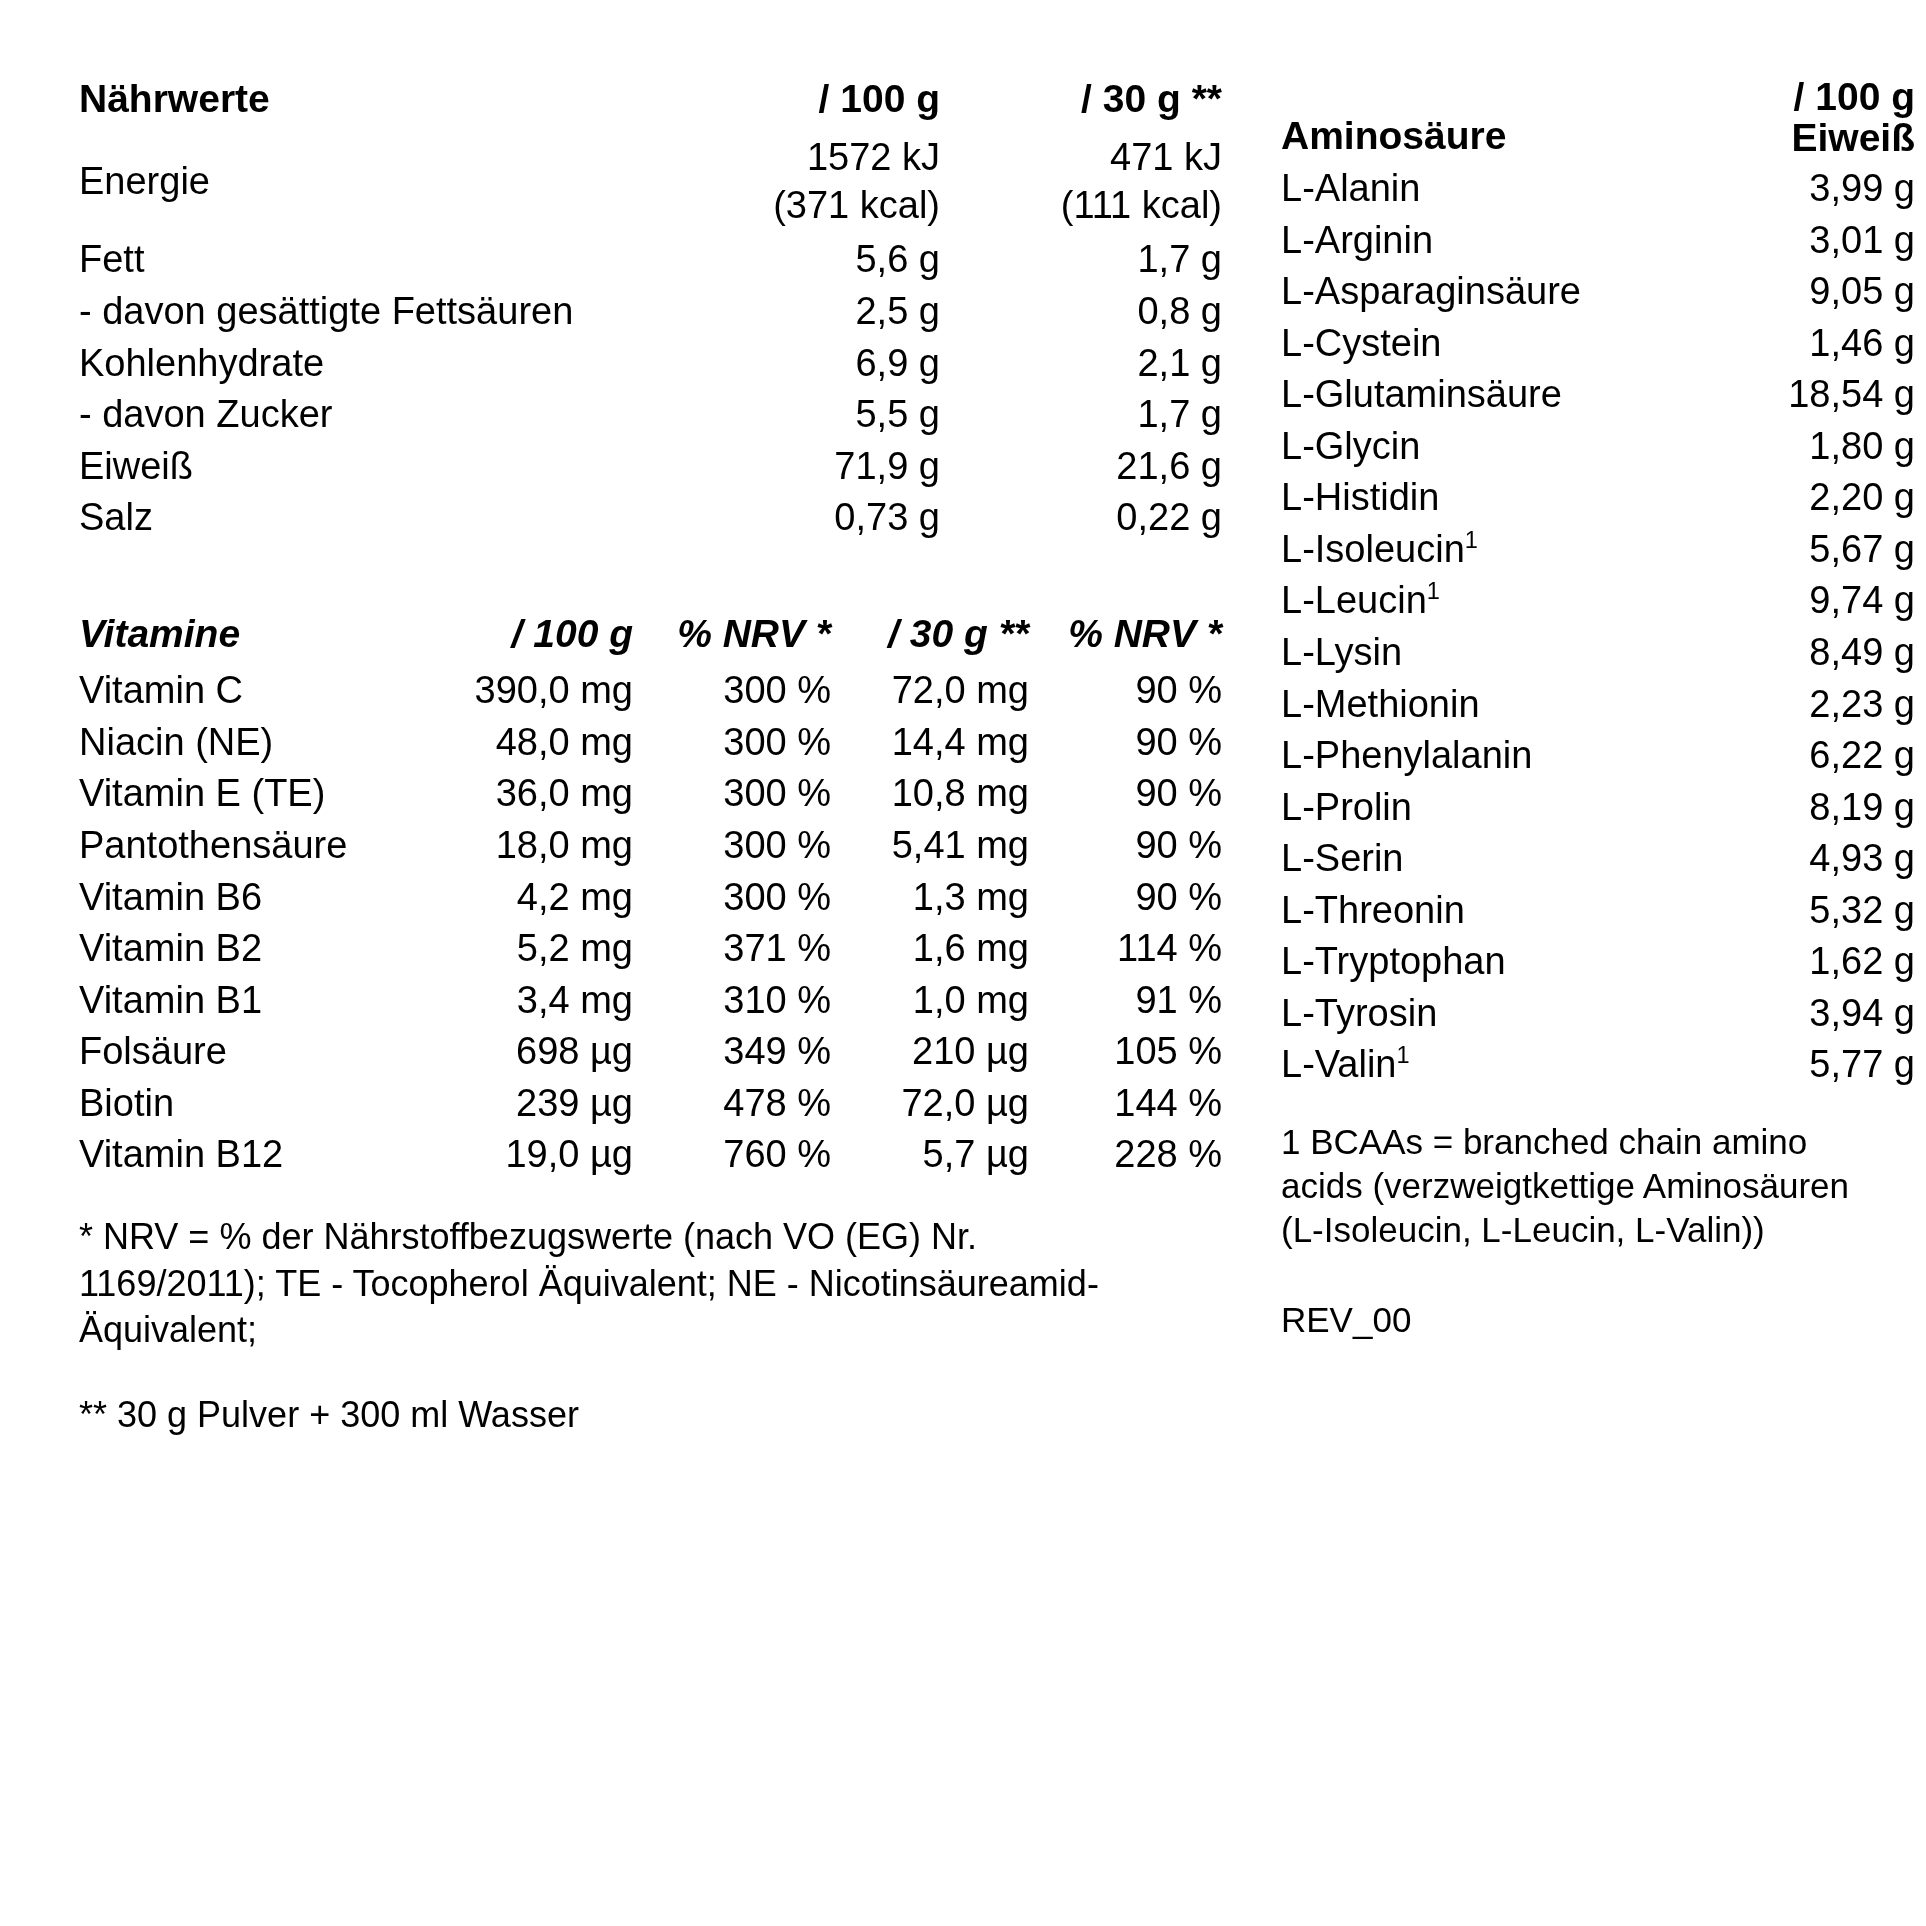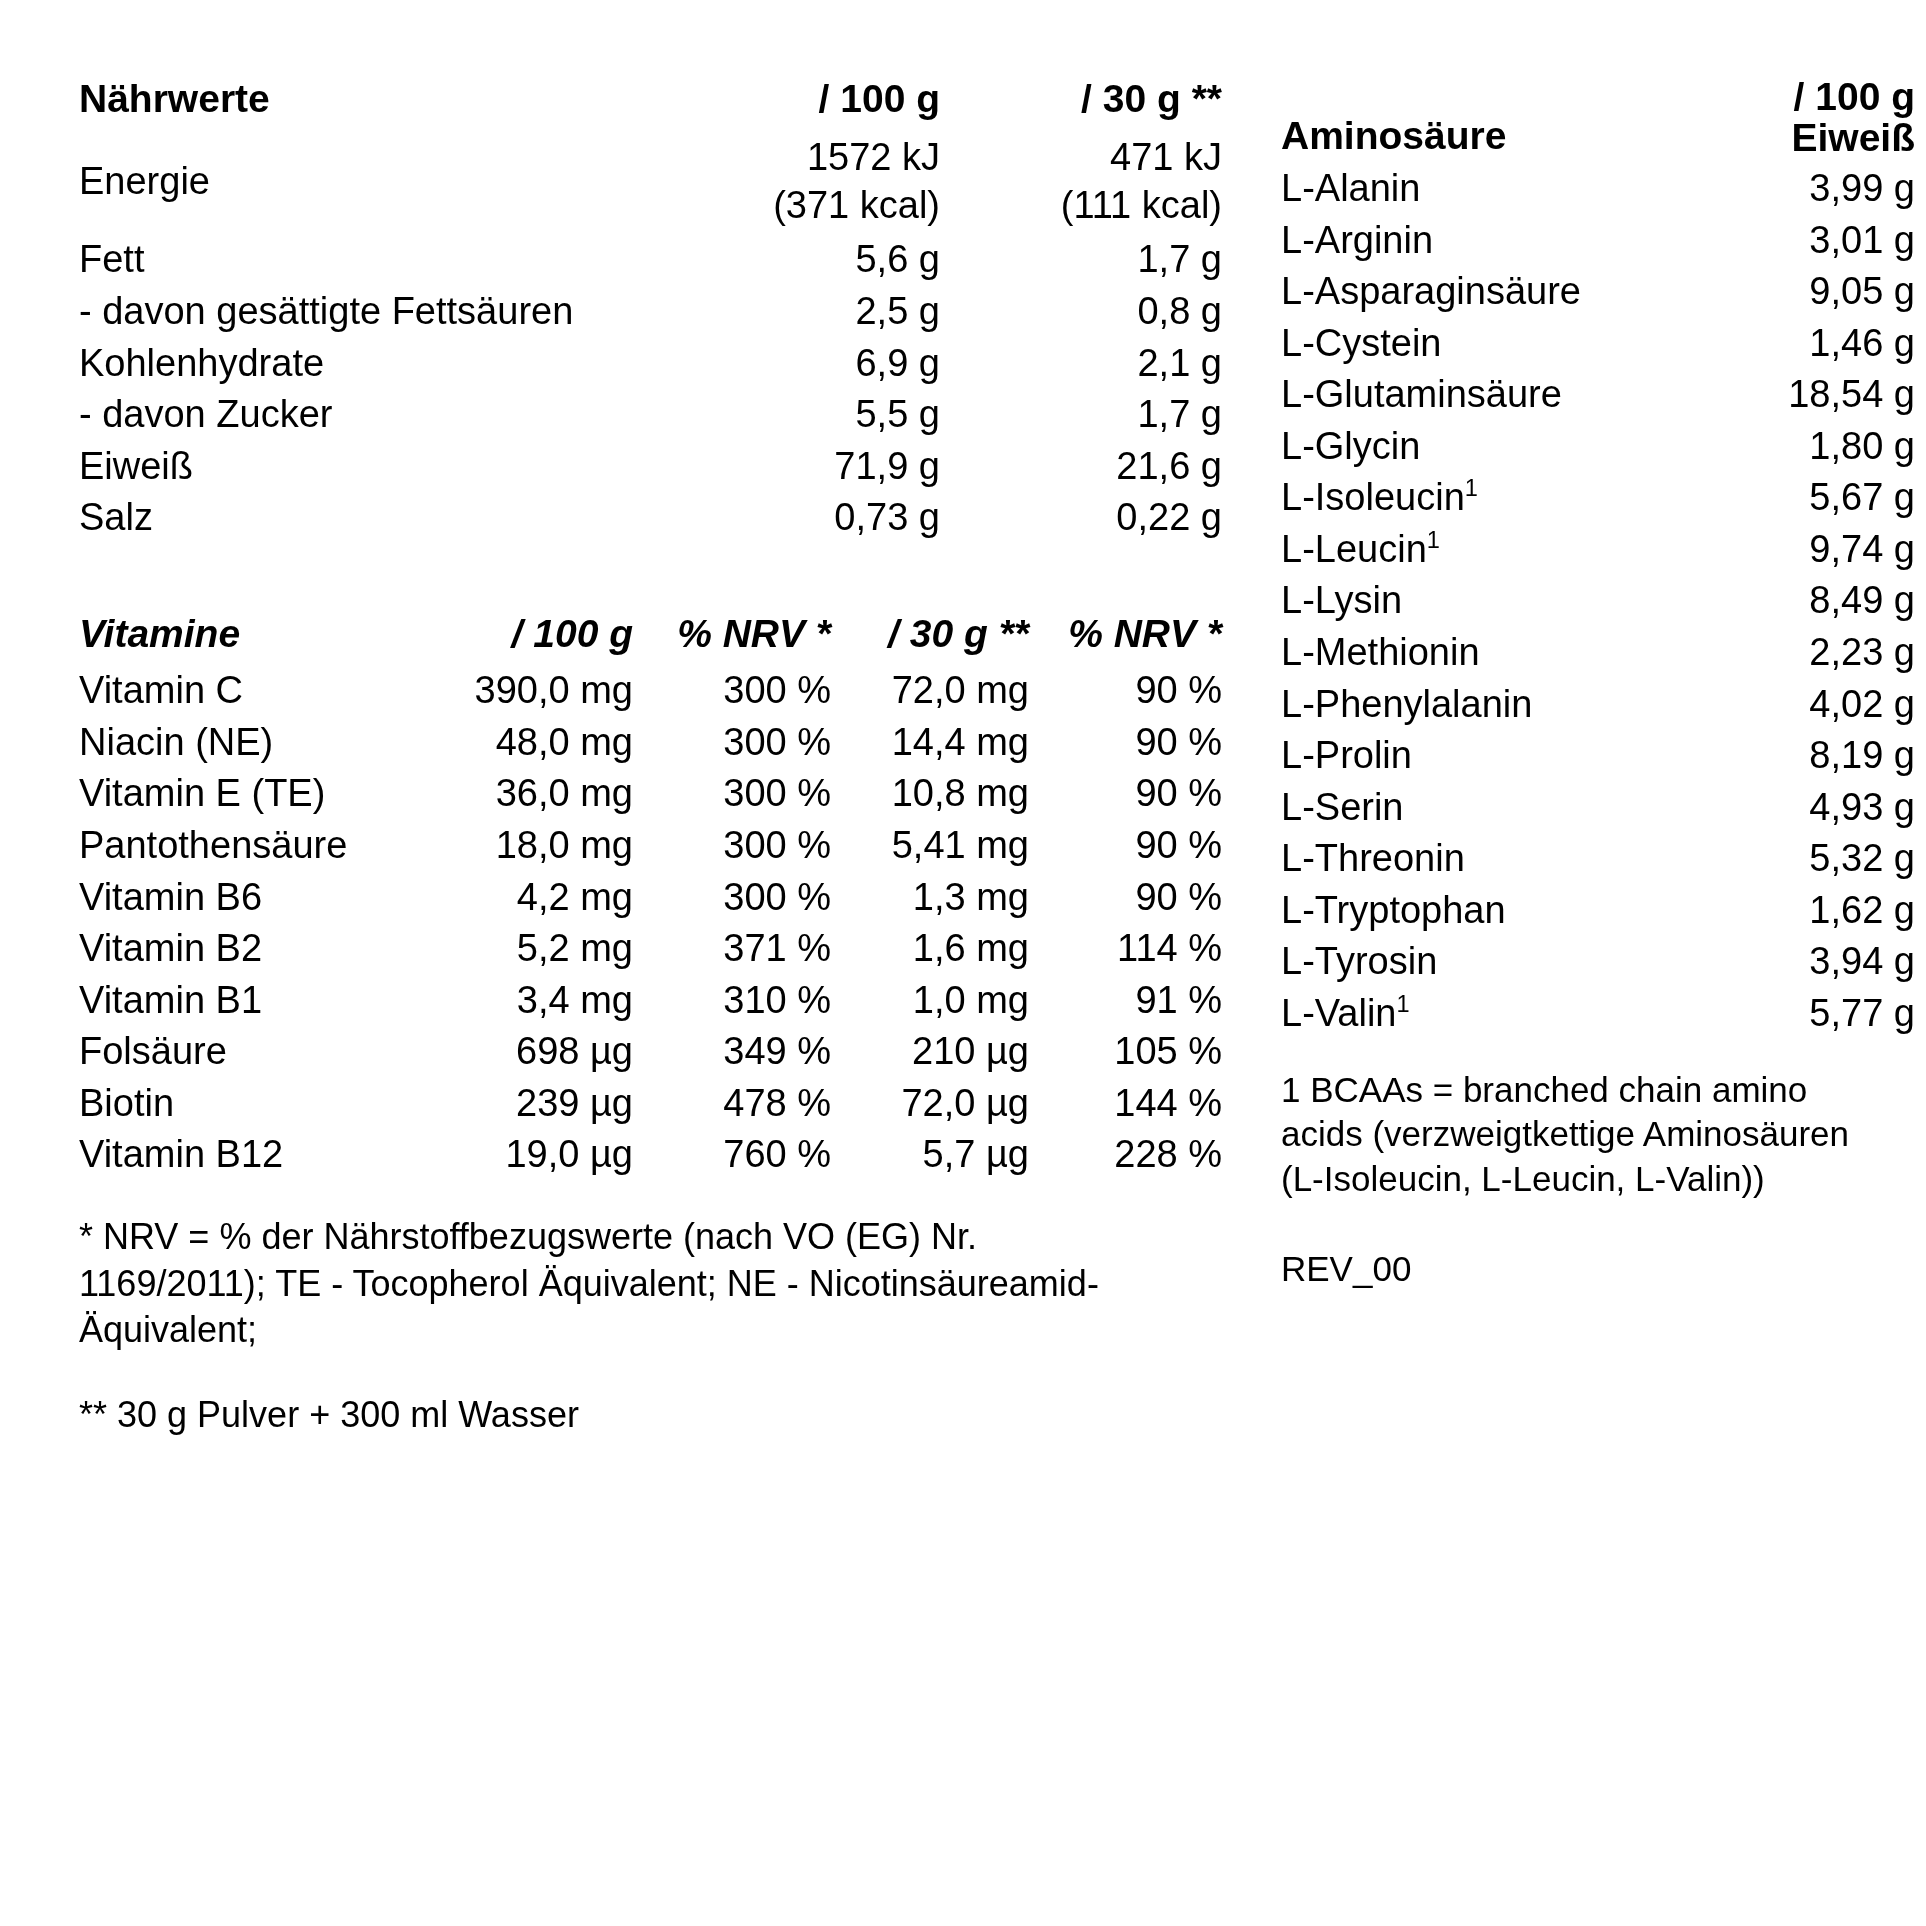--- a/index.html
+++ b/index.html
@@ -330,38 +330,42 @@
           </tr>
           <tr>
             <td class="label"><span>L-Glutaminsäure</span><sup></sup></td>
             <td class="num">18,54 g</td>
           </tr>
           <tr>
             <td class="label"><span>L-Glycin</span><sup></sup></td>
             <td class="num">1,80 g</td>
           </tr>
           <tr>
+            <td class="label"><span>L-Histidin</span><sup></sup></td>
+            <td class="num">2,20 g</td>
+          </tr>
+          <tr>
             <td class="label"><span>L-Isoleucin</span><sup>1</sup></td>
             <td class="num">5,67 g</td>
           </tr>
           <tr>
             <td class="label"><span>L-Leucin</span><sup>1</sup></td>
             <td class="num">9,74 g</td>
           </tr>
           <tr>
             <td class="label"><span>L-Lysin</span><sup></sup></td>
             <td class="num">8,49 g</td>
           </tr>
           <tr>
             <td class="label"><span>L-Methionin</span><sup></sup></td>
             <td class="num">2,23 g</td>
           </tr>
           <tr>
             <td class="label"><span>L-Phenylalanin</span><sup></sup></td>
-            <td class="num">4,02 g</td>
+            <td class="num">6,22 g</td>
           </tr>
           <tr>
             <td class="label"><span>L-Prolin</span><sup></sup></td>
             <td class="num">8,19 g</td>
           </tr>
           <tr>
             <td class="label"><span>L-Serin</span><sup></sup></td>
             <td class="num">4,93 g</td>
           </tr>
           <tr>

